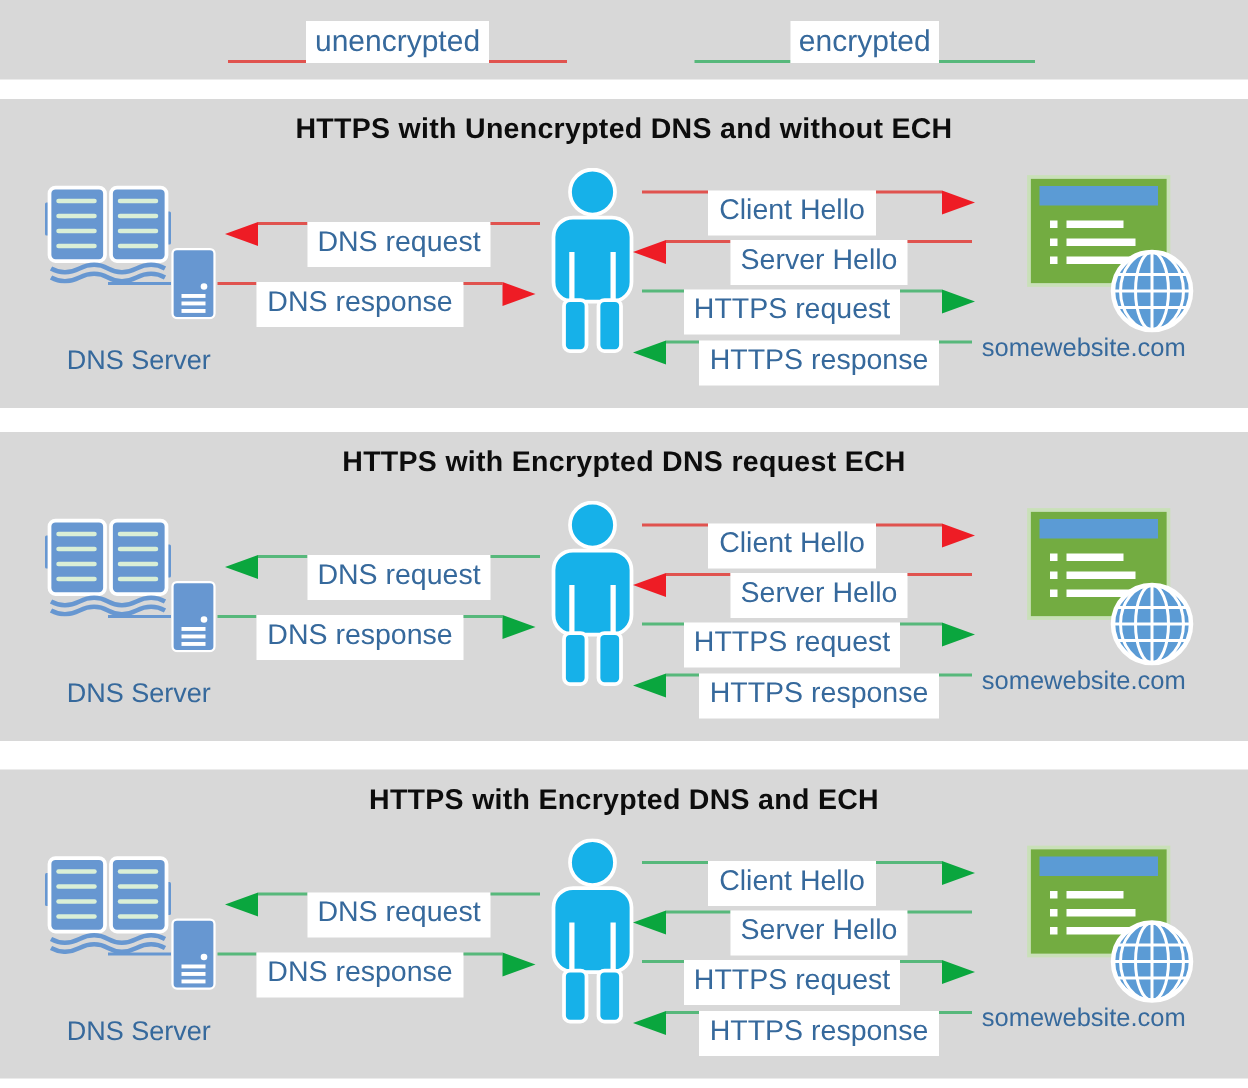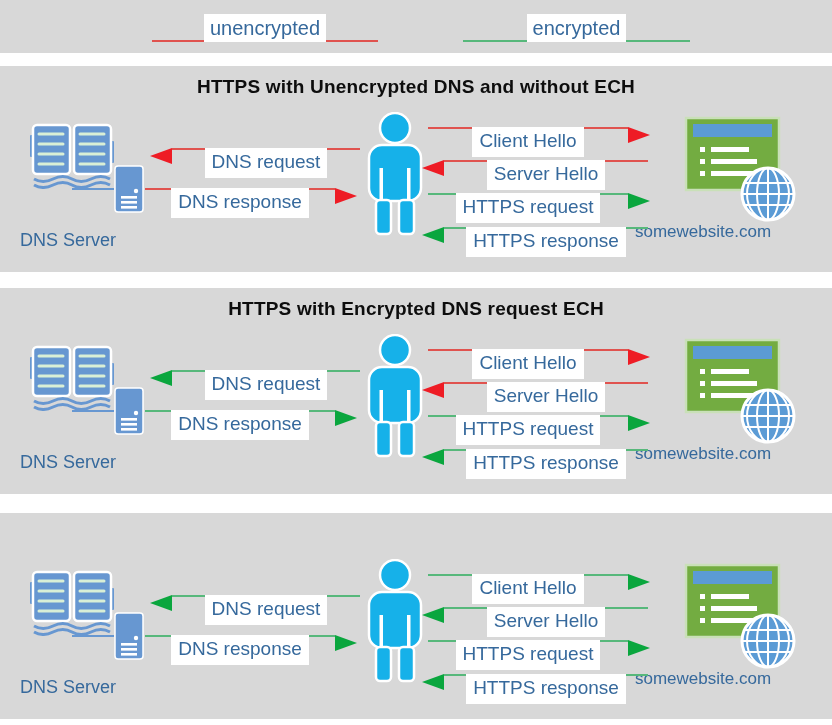--- a/index.html
+++ b/index.html
@@ -16,21 +16,21 @@
                     padding:0 6px;white-space:nowrap;}
   .arrow{position:absolute;display:flex;height:30px;}
   .arrow .seg{flex:1 1 auto;height:2px;background:var(--lc);}
   .arrow .albl{background:#ffffff;color:#36699c;font-size:19px;line-height:27px;
                padding:0 7px;white-space:nowrap;}
   .arrow .head{width:0;height:0;border-top:8px solid transparent;border-bottom:8px solid transparent;}
   .dir-right .head{border-left:22px solid var(--hc);}
   .dir-left  .head{border-right:22px solid var(--hc);}
   .icon{position:absolute;}
   .connector{position:absolute;height:2px;background:#6797d1;}
-  .side-label{position:absolute;color:#36699c;white-space:nowrap;}
+  .side-label{position:absolute;color:#36699c;text-align:center;white-space:nowrap;}
   .dns-label{left:20px;top:164px;width:145px;font-size:18px;}
   .site-label{left:635px;top:156px;width:175px;font-size:17px;}
 </style>
 </head>
 <body>
 
 <svg width="0" height="0" style="position:absolute" aria-hidden="true">
   <defs>
     <g id="sym-book">
       <rect x="0" y="12" width="6" height="22" rx="1" fill="#6797d1"></rect>
@@ -213,20 +213,21 @@
     </div>
     <div class="arrow dir-left" style="left: 422px; top: 161px; width: 226px; --lc: #57b87b; --hc: #0aa63e;">
       <span class="head"></span>
       <span class="seg"></span>
       <span class="albl">HTTPS response</span>
       <span class="seg"></span>
     </div>
   </section>
 
   <section class="strip panel" style="top:513px">
+    <h2 class="panel-title">HTTPS with Encrypted DNS and ECH</h2>
     <svg class="icon" style="left:30px;top:57px" width="84" height="66" viewBox="0 0 84 66">
         <use href="#sym-book"></use>
       </svg>
     <svg class="icon" style="left:114px;top:99px" width="30" height="48" viewBox="0 0 30 48">
         <use href="#sym-server"></use>
       </svg>
     <div class="connector" style="left:72px;top:122px;width:42px"></div>
     <div class="side-label dns-label">DNS Server</div>
     <svg class="icon" style="left:360px;top:46px" width="70" height="124" viewBox="0 0 70 124">
         <use href="#sym-person"></use>

